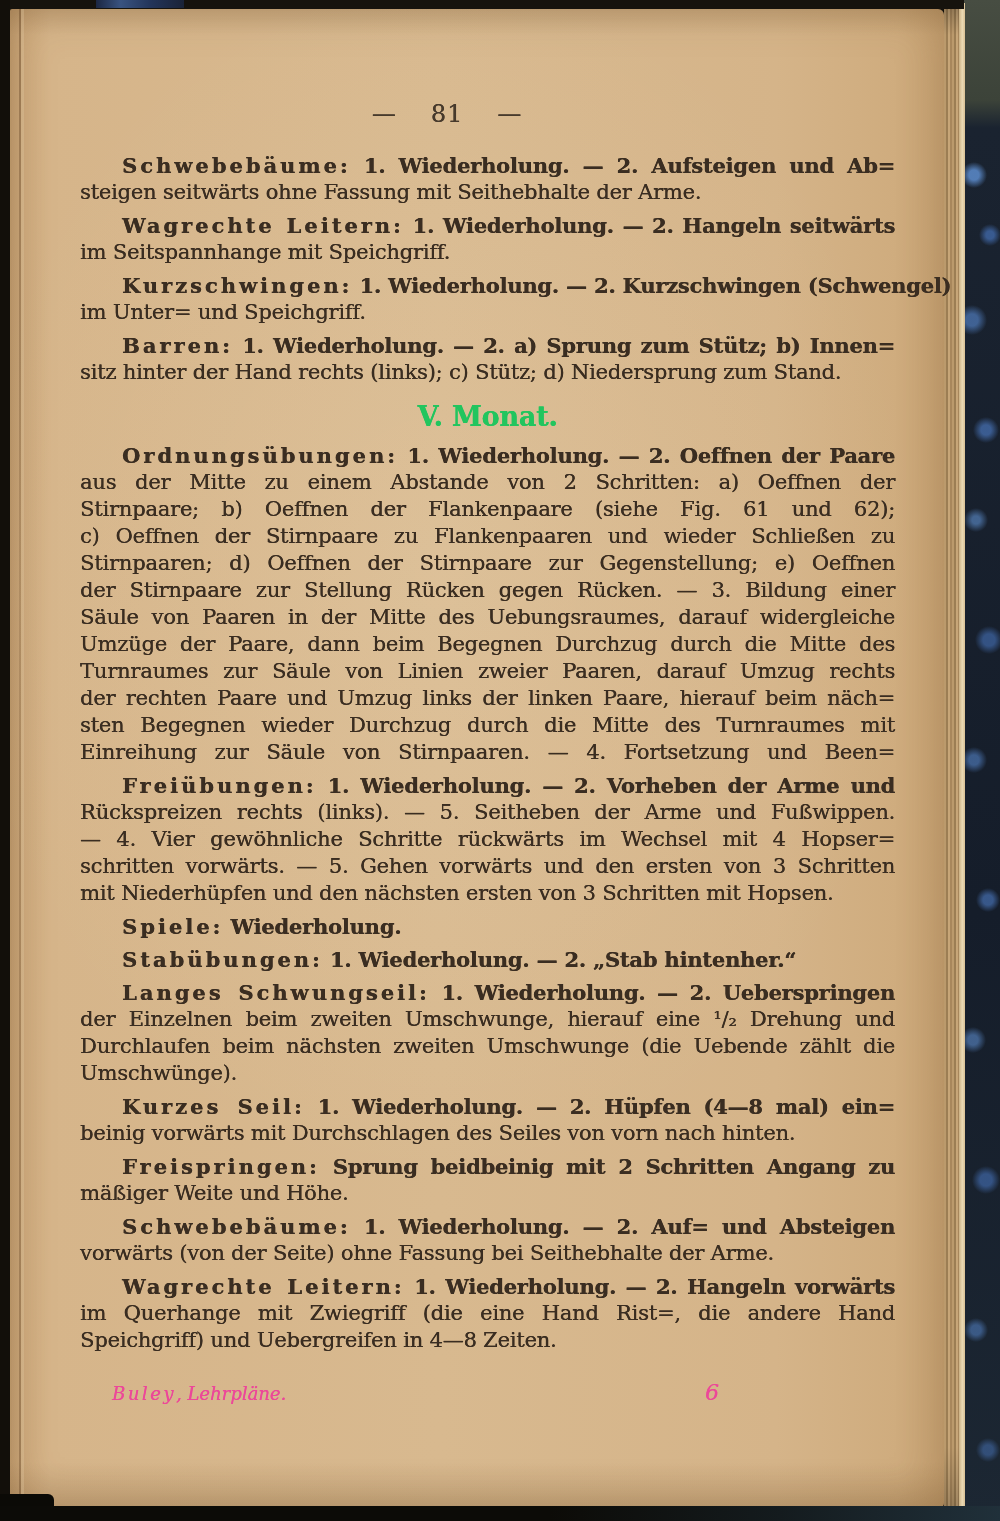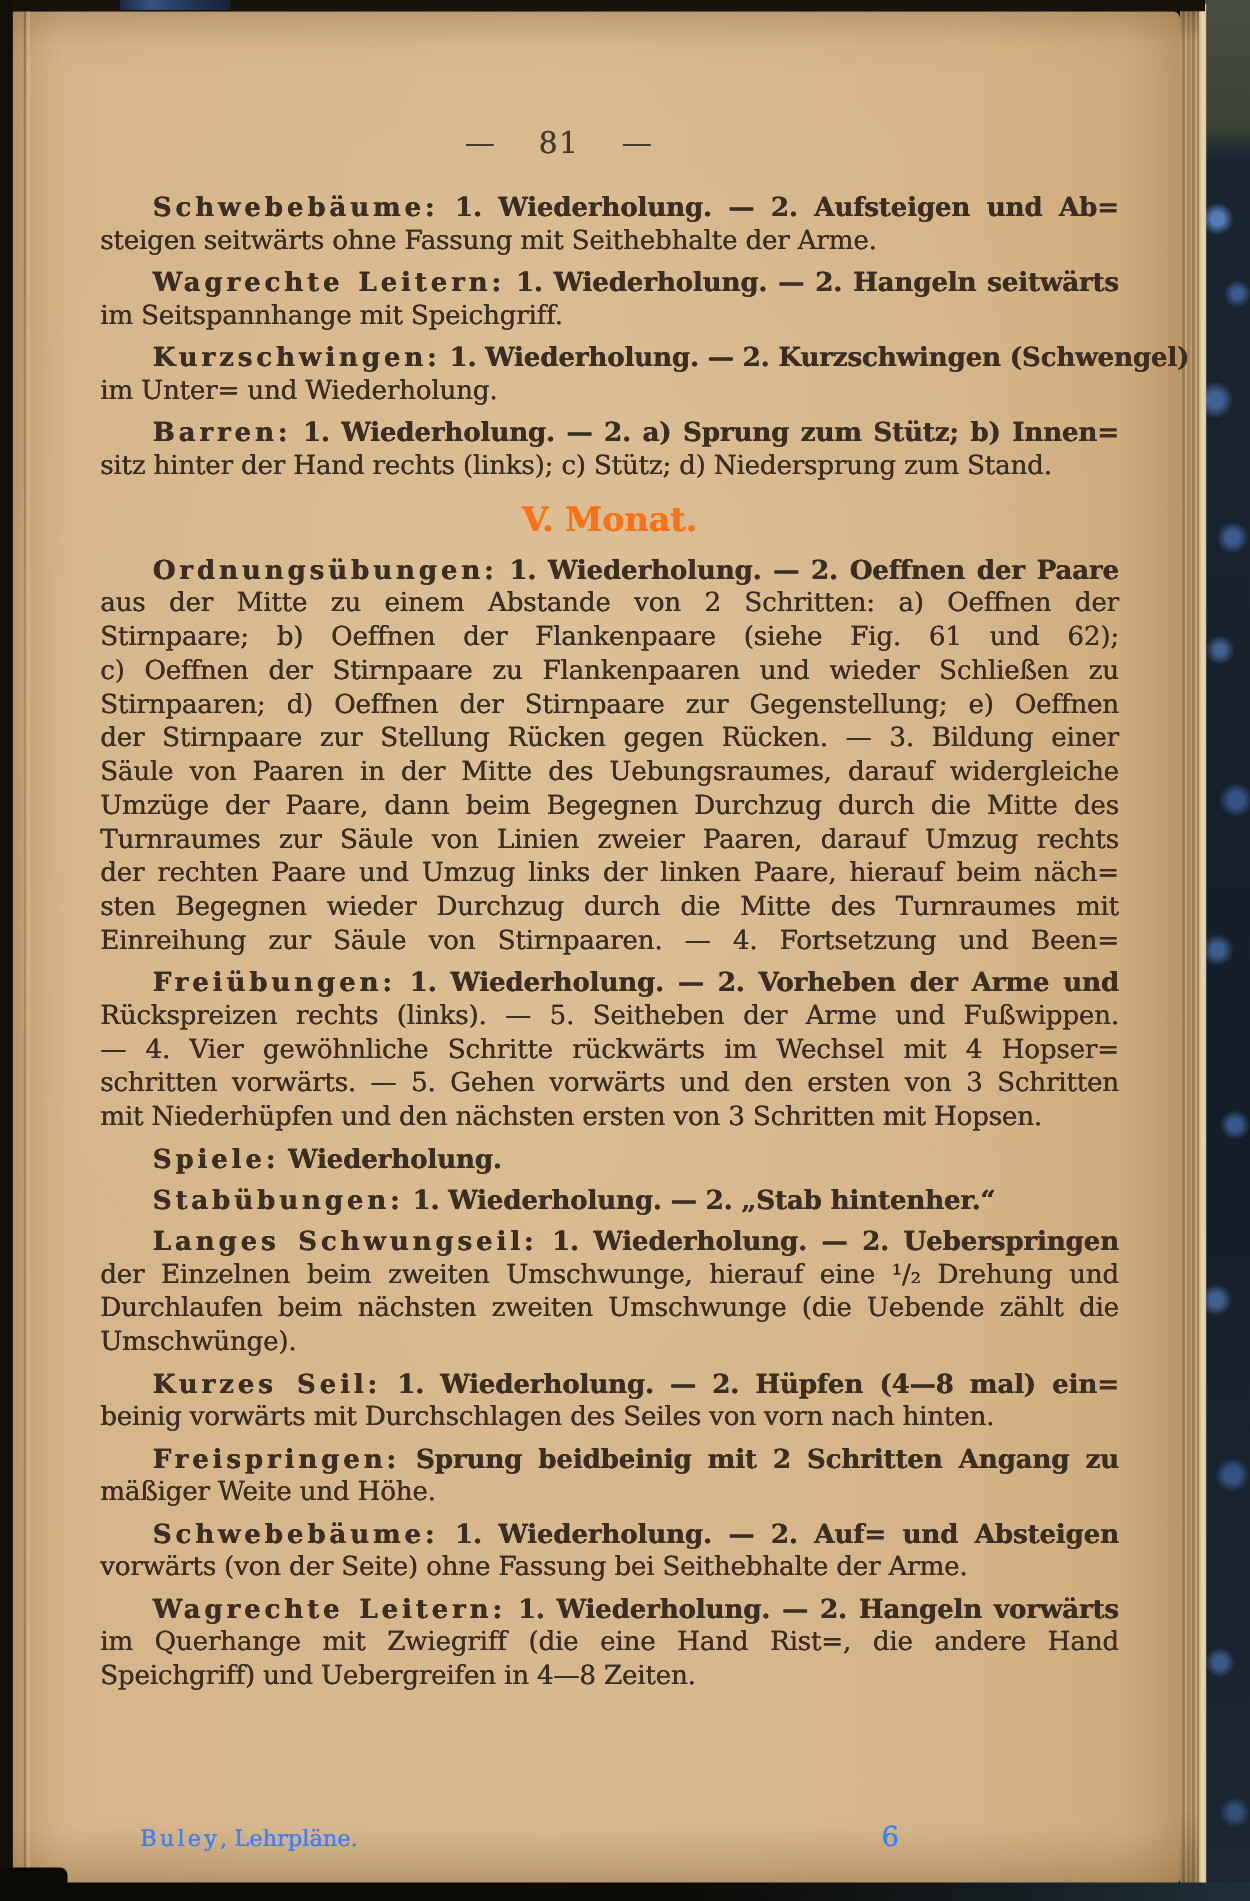--- a/index.html
+++ b/index.html
@@ -86,24 +86,24 @@
     letter-spacing: -0.2px;
     text-shadow: .3px 0 0 currentColor;
   }
   .para + .para { margin-top: 6px; }
   .line  { text-align: justify; text-align-last: justify; white-space: nowrap; }
   .line.first { padding-left: 42px; font-weight: bold; }
   .line.last  { text-align-last: left; }
   .kw { letter-spacing: 3px; }
   .heading {
     margin: 13px 0 7px; text-align: center;
-    font-weight: bold; font-size: 27px; line-height: 36px; color: #f97316;
-  }
-  .footer-row { position: absolute; left: 80px; top: 1458px; width: 815px; height: 30px;
-                color: #3b82f6; }
+    font-weight: bold; font-size: 27px; line-height: 36px; color: #22c55e;
+  }
+  .footer-row { position: absolute; left: 80px; top: 1380px; width: 815px; height: 30px;
+                color: #ec4899; font-style: italic; }
   .signature  { position: absolute; left: 32px; top: 3px; font-size: 18px;
                 text-shadow: .3px 0 0 currentColor; }
   .signature .kw-author { letter-spacing: 2.5px; }
   .sheet-no   { position: absolute; left: 625px; top: 0; font-size: 22px;
                 text-shadow: .3px 0 0 currentColor; }
 </style>
 </head>
 <body>
 
 <div id="scan">
@@ -132,21 +132,21 @@
       <div class="para">
         <div class="line first"><span class="kw">Schwebebäume:</span> 1. Wiederholung. — 2. Aufsteigen und Ab=</div>
         <div class="line last">steigen seitwärts ohne Fassung mit Seithebhalte der Arme.</div>
       </div>
       <div class="para">
         <div class="line first"><span class="kw">Wagrechte Leitern:</span> 1. Wiederholung. — 2. Hangeln seitwärts</div>
         <div class="line last">im Seitspannhange mit Speichgriff.</div>
       </div>
       <div class="para">
         <div class="line first"><span class="kw">Kurzschwingen:</span> 1. Wiederholung. — 2. Kurzschwingen (Schwengel)</div>
-        <div class="line last">im Unter= und Wiederholung.</div>
+        <div class="line last">im Unter= und Speichgriff.</div>
       </div>
       <div class="para">
         <div class="line first"><span class="kw">Barren:</span> 1. Wiederholung. — 2. a) Sprung zum Stütz; b) Innen=</div>
         <div class="line last">sitz hinter der Hand rechts (links); c) Stütz; d) Niedersprung zum Stand.</div>
       </div>
       <div class="heading">V. Monat.</div>
       <div class="para">
         <div class="line first"><span class="kw">Ordnungsübungen:</span> 1. Wiederholung. — 2. Oeffnen der Paare</div>
         <div class="line">aus der Mitte zu einem Abstande von 2 Schritten: a) Oeffnen der</div>
         <div class="line">Stirnpaare; b) Oeffnen der Flankenpaare (siehe Fig. 61 und 62);</div>

